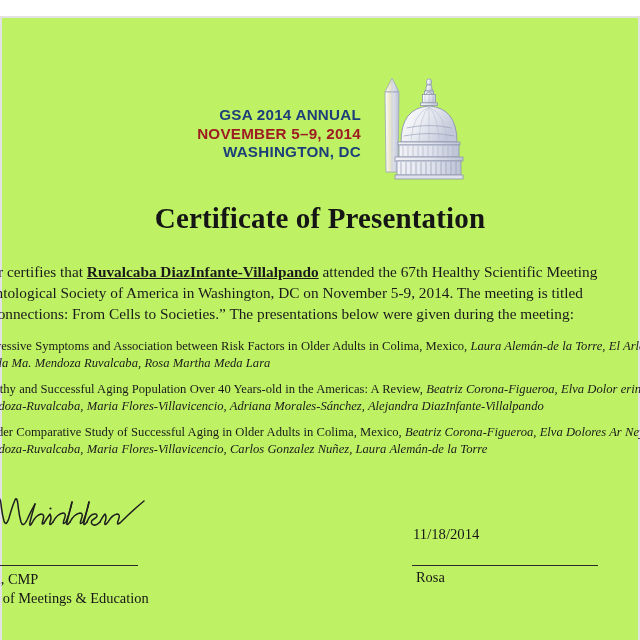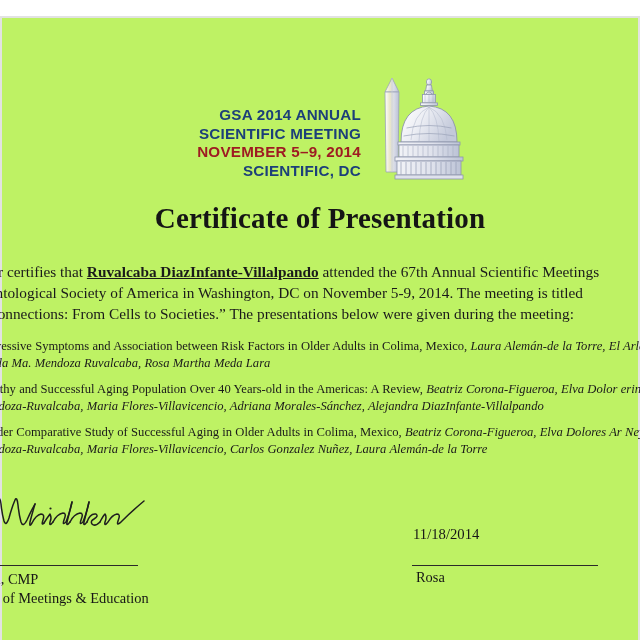--- a/index.html
+++ b/index.html
@@ -220,23 +220,22 @@
   <div class="edge edge-bottom"></div>
   <div class="edge edge-left"></div>
   <div class="edge edge-right"></div>
 
   <div id="doc">
 
     <div id="logo-block">
 
       <div id="logo-text">
         <span class="logo-line logo-navy">GSA 2014 ANNUAL</span>
-        <span class="logo-line logo-navy">SCIENTIFIC MEETING</span>
         <span class="logo-line logo-red" id="logo-line-november">NOVEMBER 5–9, 2014</span>
-        <span class="logo-line logo-navy">SCIENTIFIC, DC</span>
+        <span class="logo-line logo-navy">WASHINGTON, DC</span>
       </div>
 
       <div id="logo-art">
         <svg viewBox="0 0 128 128" width="128" height="128" aria-hidden="true">
           <defs>
             <linearGradient id="monGrad" x1="0" y1="0" x2="1" y2="0">
               <stop offset="0%" stop-color="#ffffff"></stop>
               <stop offset="35%" stop-color="#e9e6c8"></stop>
               <stop offset="65%" stop-color="#d9dce8"></stop>
               <stop offset="100%" stop-color="#b9c0d4"></stop>
@@ -323,21 +322,21 @@
           </g>
 
           <rect x="30" y="107" width="68" height="4" fill="#dfe2ec" stroke="#8d95ac" stroke-width="0.8"></rect>
         </svg>
       </div>
     </div>
 
     <div id="cert-title">Certificate of Presentation</div>
 
     <div id="body-para">
-      <span class="pline"><span>etter certifies that </span><span class="attendee-name">Ruvalcaba DiazInfante-Villalpando</span><span> attended the 67th Annual Scientific Meetings</span></span>
+      <span class="pline"><span>etter certifies that </span><span class="attendee-name">Ruvalcaba DiazInfante-Villalpando</span><span> attended the 67th Healthy Scientific Meeting</span></span>
       <span class="pline">erontological Society of America in Washington, DC on November 5-9, 2014. The meeting is titled</span>
       <span class="pline">g Connections: From Cells to Societies.” The presentations below were given during the meeting:</span>
     </div>
 
     <div id="presentations">
 
       <div class="presentation">
         <span class="pbody"><span class="ptitle">Depressive Symptoms and Association between Risk Factors in Older Adults in Colima, Mexico, </span><span class="pauthors">Laura Alemán-de la Torre, El Arlas-Merino, Neyda Ma. Mendoza Ruvalcaba, Rosa Martha Meda Lara</span></span>
       </div>
 

